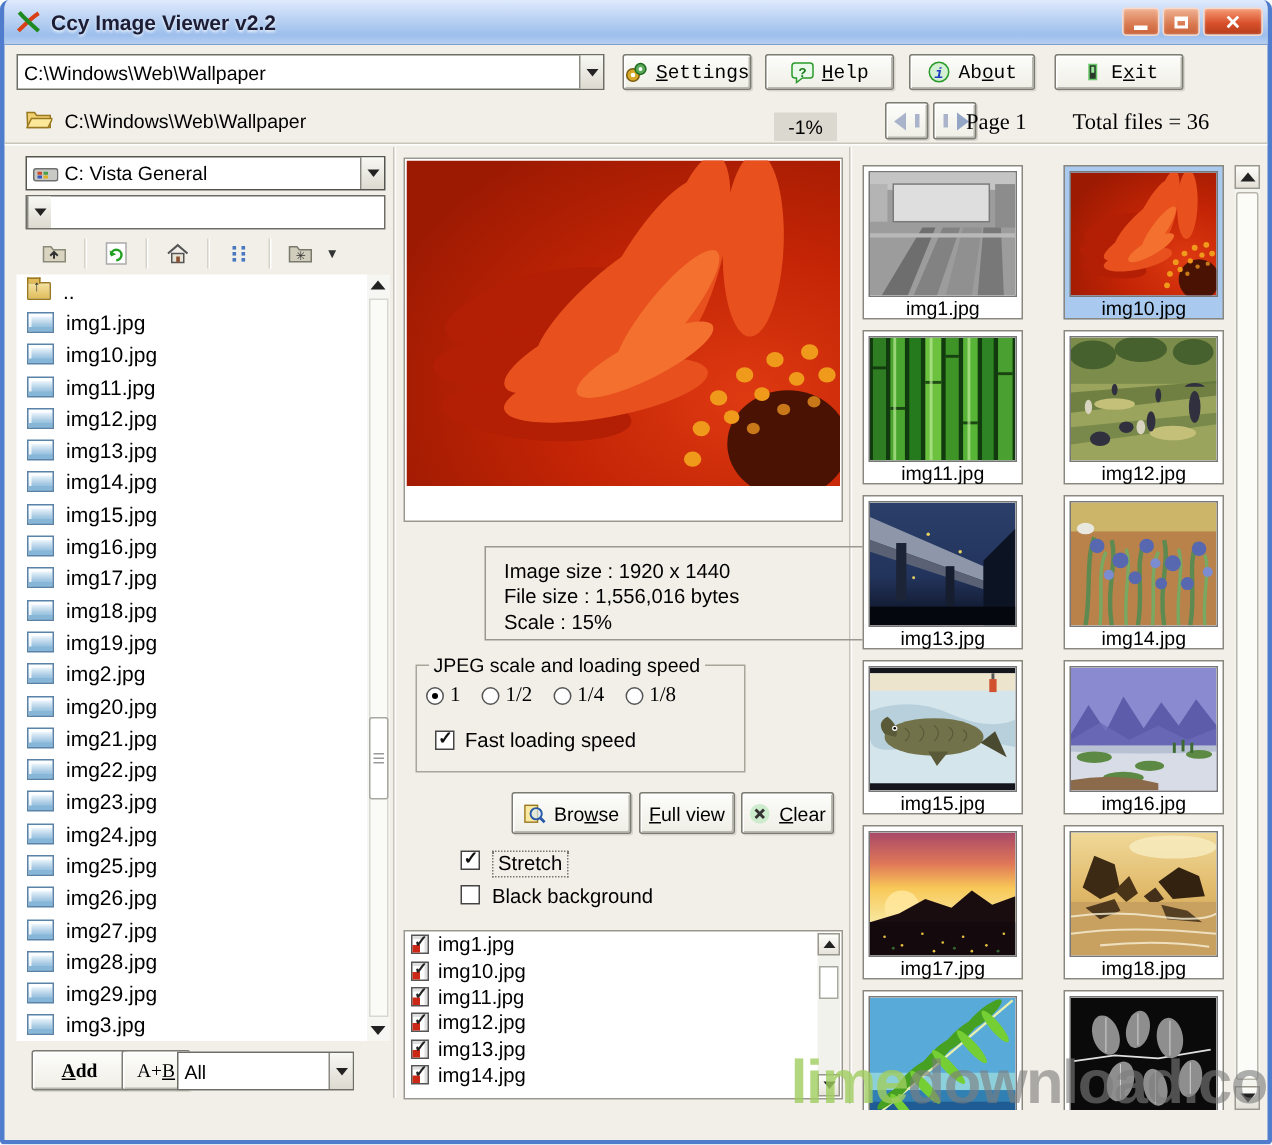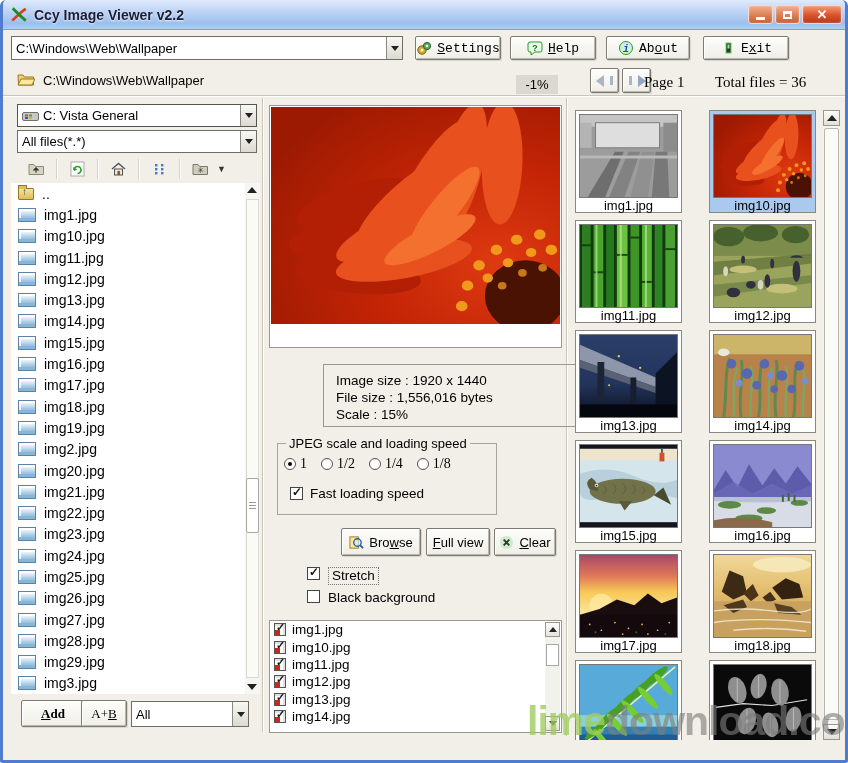--- a/index.html
+++ b/index.html
@@ -90,21 +90,21 @@
   .vs-arrow { position:absolute; left:2px; width:10px; height:8px; display:flex; align-items:center; justify-content:center; }
   .tri-up-s { width:0;height:0;border-left:5px solid transparent;border-right:5px solid transparent;border-bottom:6px solid #222; }
   .tri-down-s { width:0;height:0;border-left:5px solid transparent;border-right:5px solid transparent;border-top:6px solid #222; }
   .vs-track { position:absolute; left:1px; top:16px; width:13px; bottom:16px; background:#fafaf6; border:1px solid #d8d8d0; }
   .vs-thumb { position:absolute; left:1px; top:295px; width:13px; height:55px; background:#fff; border:1px solid #a8a8a0; border-radius:2px;
               display:flex; flex-direction:column; align-items:center; justify-content:center; gap:2px; }
   .vs-thumb i { display:block; width:7px; height:1px; background:#999; }
 
   .btn-add { left:18px; top:700px; width:64px; height:27px; font-weight:bold; }
   .btn-ab  { left:78px; top:700px; width:46px; height:27px; }
-  .all-combo { left:128px; top:701px; width:118px; height:26px; }
+  .all-combo { left:115px; top:701px; width:118px; height:26px; }
 
   
   .vline1 { position:absolute; left:259px; top:98px; bottom:28px; width:2px; border-left:1px solid #c8c6ba; border-right:1px solid #fff; }
   .vline2 { position:absolute; left:563px; top:98px; bottom:24px; width:2px; border-left:1px solid #c8c6ba; border-right:1px solid #fff; }
 
   
   .preview-box { position:absolute; left:266px; top:105px; width:293px; height:243px; background:#fff; border:1px solid #9a988e; }
   .preview-img { position:absolute; left:1px; top:1px; width:289px; height:217px; }
   .preview-img svg { width:100%; height:100%; display:block; }
 
@@ -247,21 +247,20 @@
         <rect x="7" y="4.5" width="3" height="2" fill="#48a048"></rect>
       <rect x="3" y="7" width="3" height="2" fill="#3858c0"></rect>
         <rect x="7" y="7" width="3" height="2" fill="#e0b020"></rect>
     </svg>
     <span class="cval">C: Vista General</span>
     <span class="carrow">
         <span class="tri-down"></span>
       </span>
   </div>
   <div class="combo filter-combo">
-    <span class="cval">All files(*.*)</span>
     <span class="carrow">
         <span class="tri-down"></span>
       </span>
   </div>
 
   <div class="ltb">
     <div class="ltb-btn">
       <svg viewBox="0 0 17 15">
         <path d="M1,3 h5 l1.5,2 h8 v8 h-14.5 z" fill="#d8d4c0" stroke="#8a8a7a"></path>
         <path d="M8,11 v-4 m-2.5,2 l2.5,-2.5 l2.5,2.5" stroke="#333" stroke-width="1.3" fill="none"></path>

